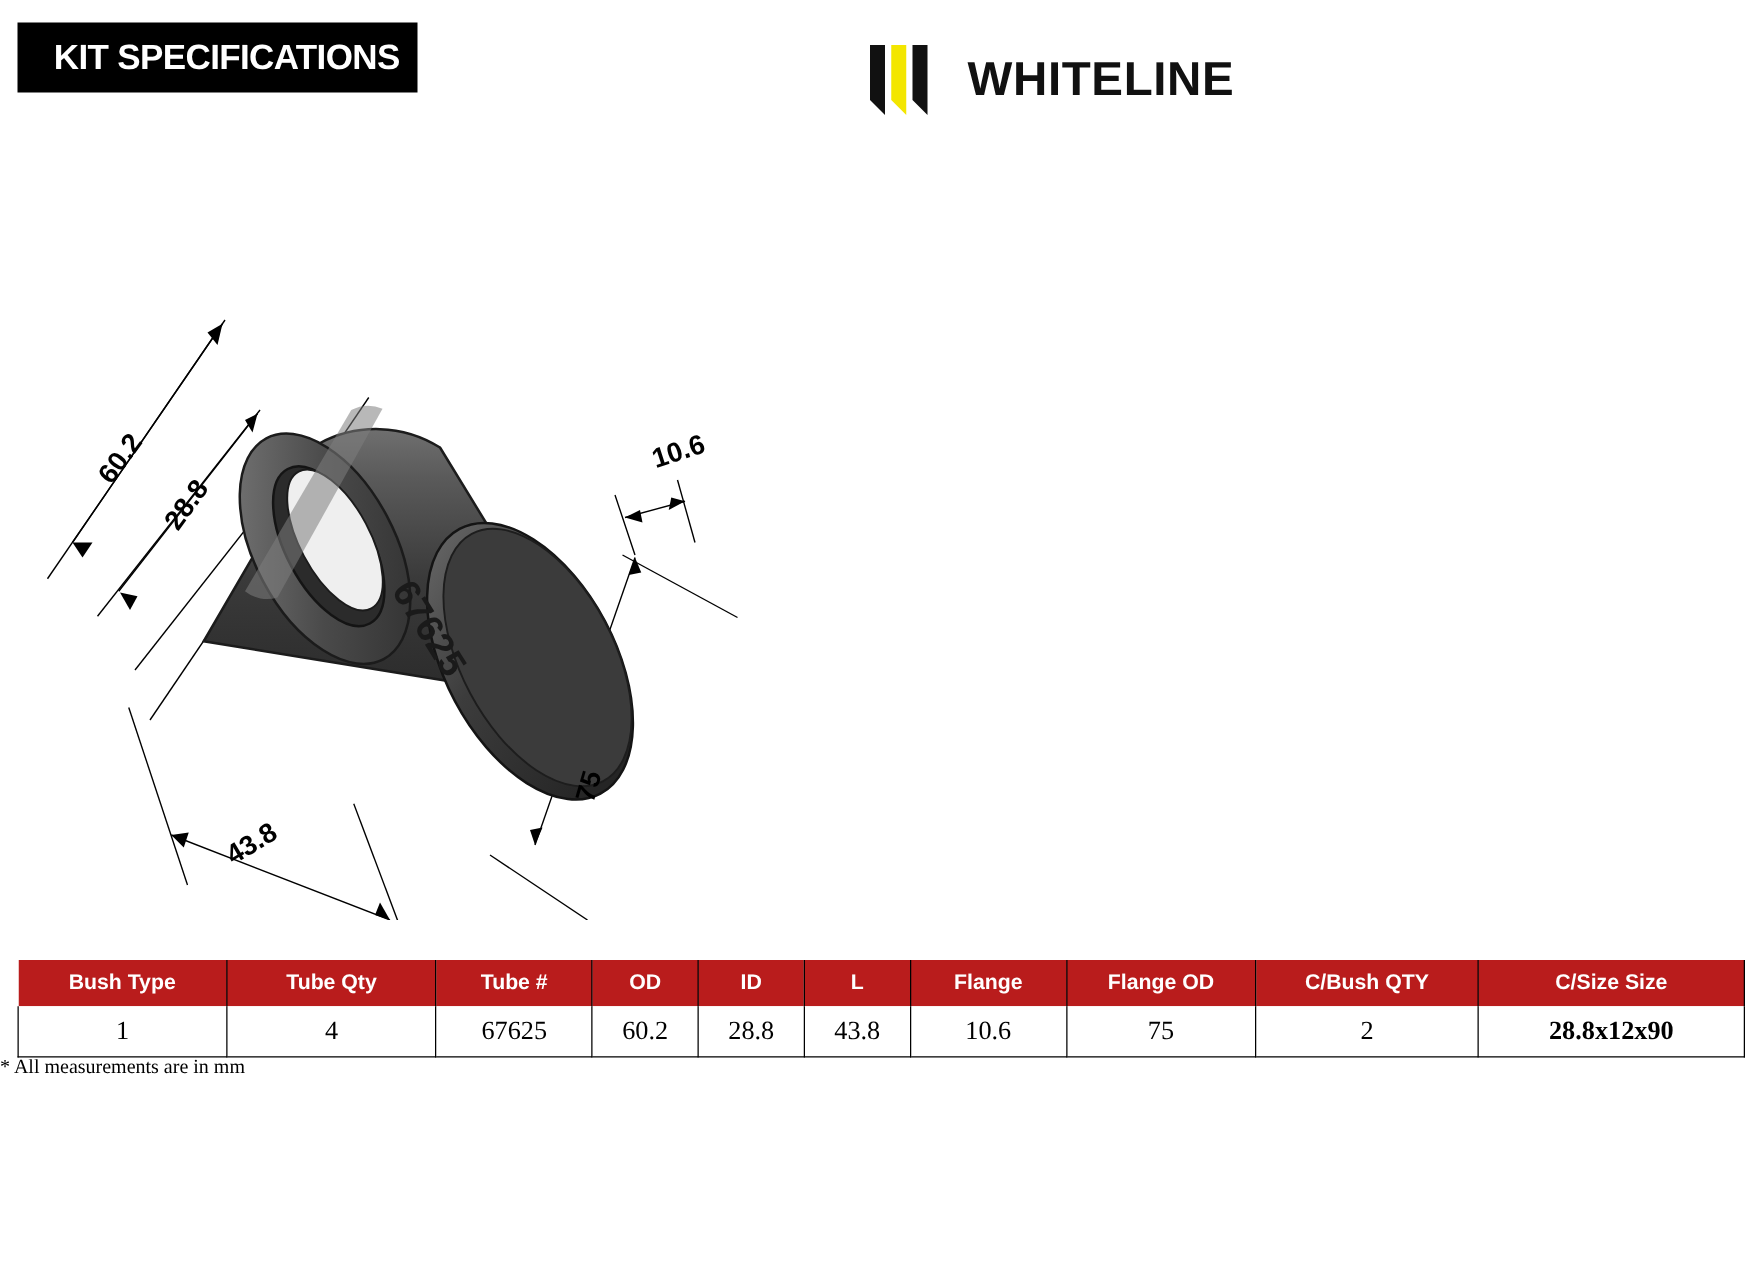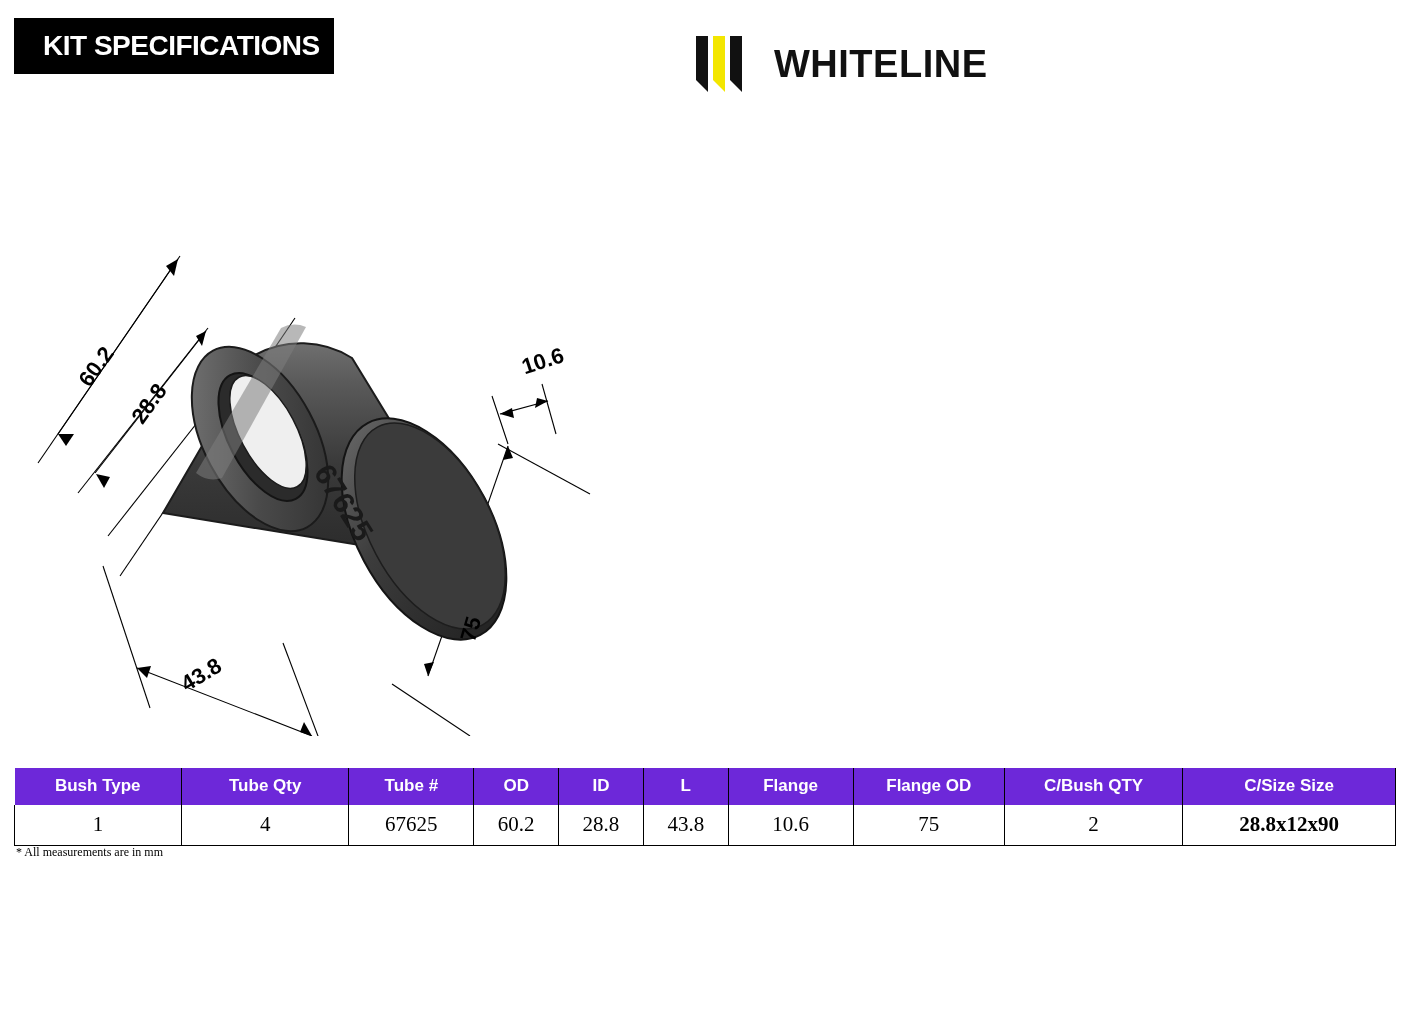--- a/index.html
+++ b/index.html
@@ -88,21 +88,21 @@
     left: 14px;
     top: 768px;
     width: 1382px;
   }
   table.spec {
     border-collapse: collapse;
     width: 100%;
     table-layout: fixed;
   }
   table.spec thead th {
-    background: #6d28d9;
+    background: #b91c1c;
     color: #ffffff;
     font-size: 17px;
     font-weight: bold;
     padding: 8px 2px 9px 2px;
     text-align: center;
     font-family: "Liberation Sans", sans-serif;
     border-right: 1px solid #000;
   }
   table.spec tbody td {
     font-family: "Liberation Serif", serif;
@@ -116,24 +116,24 @@
   }
   table.spec tbody td:first-child {
     border-left: 1px solid #000000;
   }
   table.spec tbody tr td:last-child {
     border-right: 1px solid #000000;
     font-weight: bold;
   }
   .footnote {
     position: absolute;
-    left: 16px;
+    left: 0;
     top: 845px;
     font-family: "Liberation Serif", serif;
-    font-size: 12px;
+    font-size: 16px;
     color: #000;
   }
 </style>
 </head>
 <body>
 
 <div class="header">
 
   <div class="title-bar">
     <span class="title-rest">KIT SPECIFICATIONS</span>

